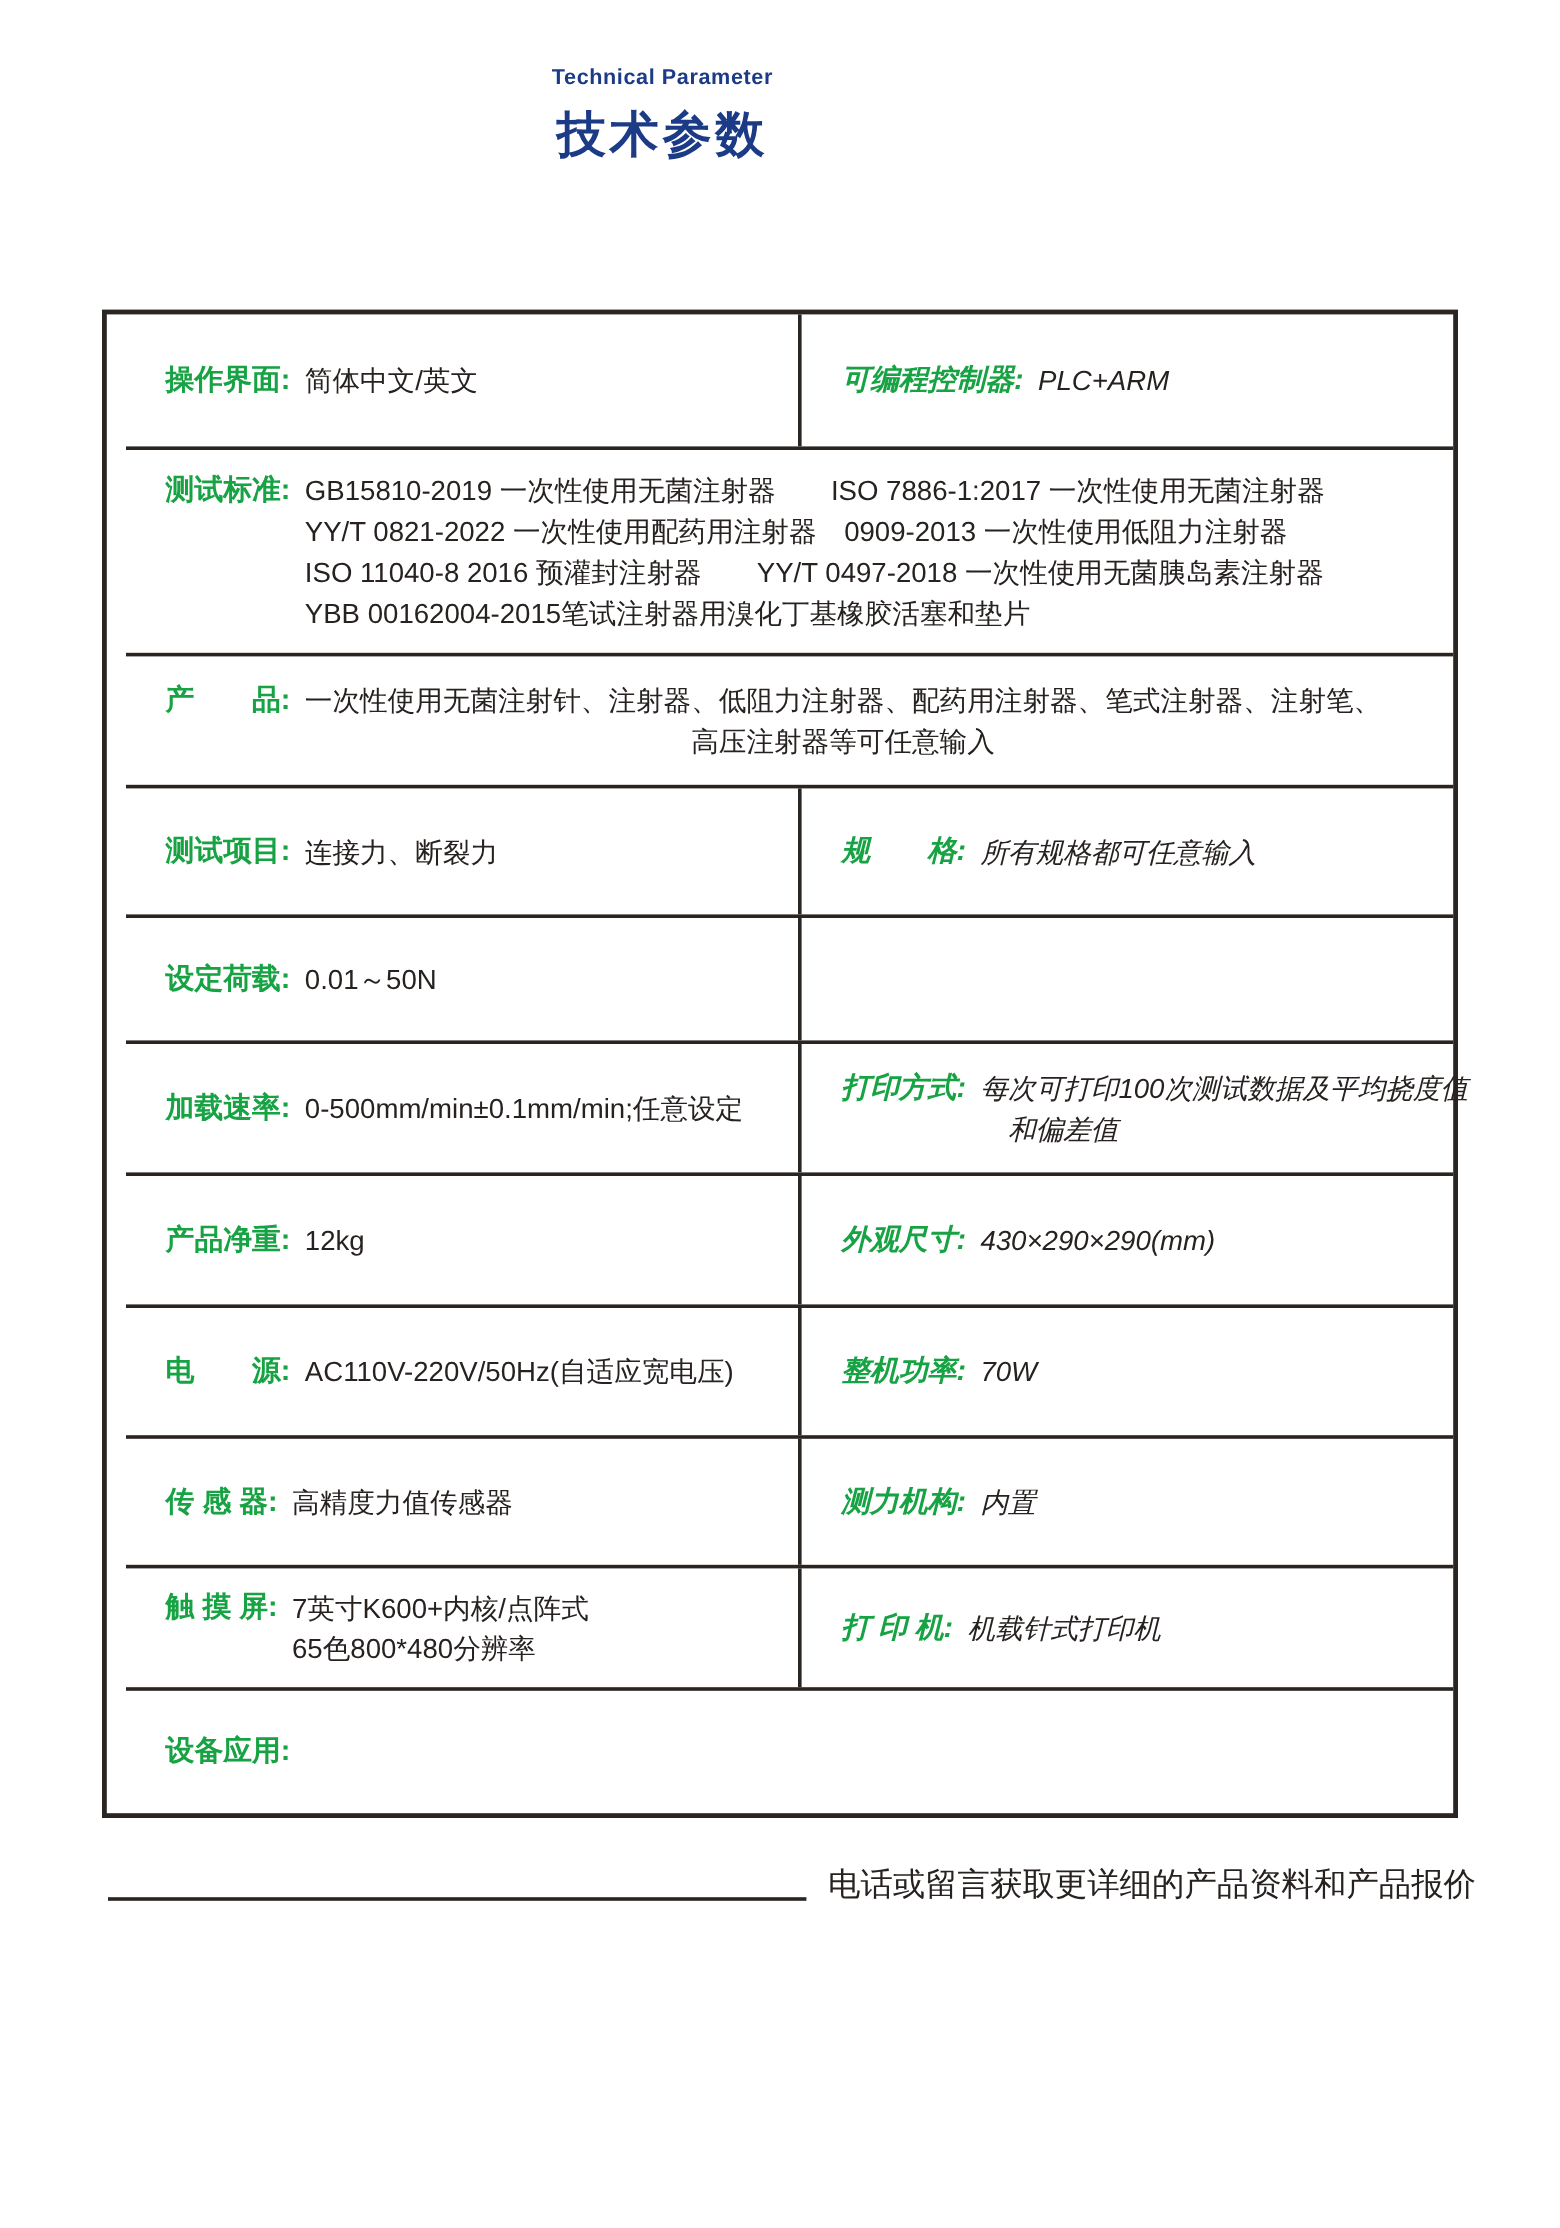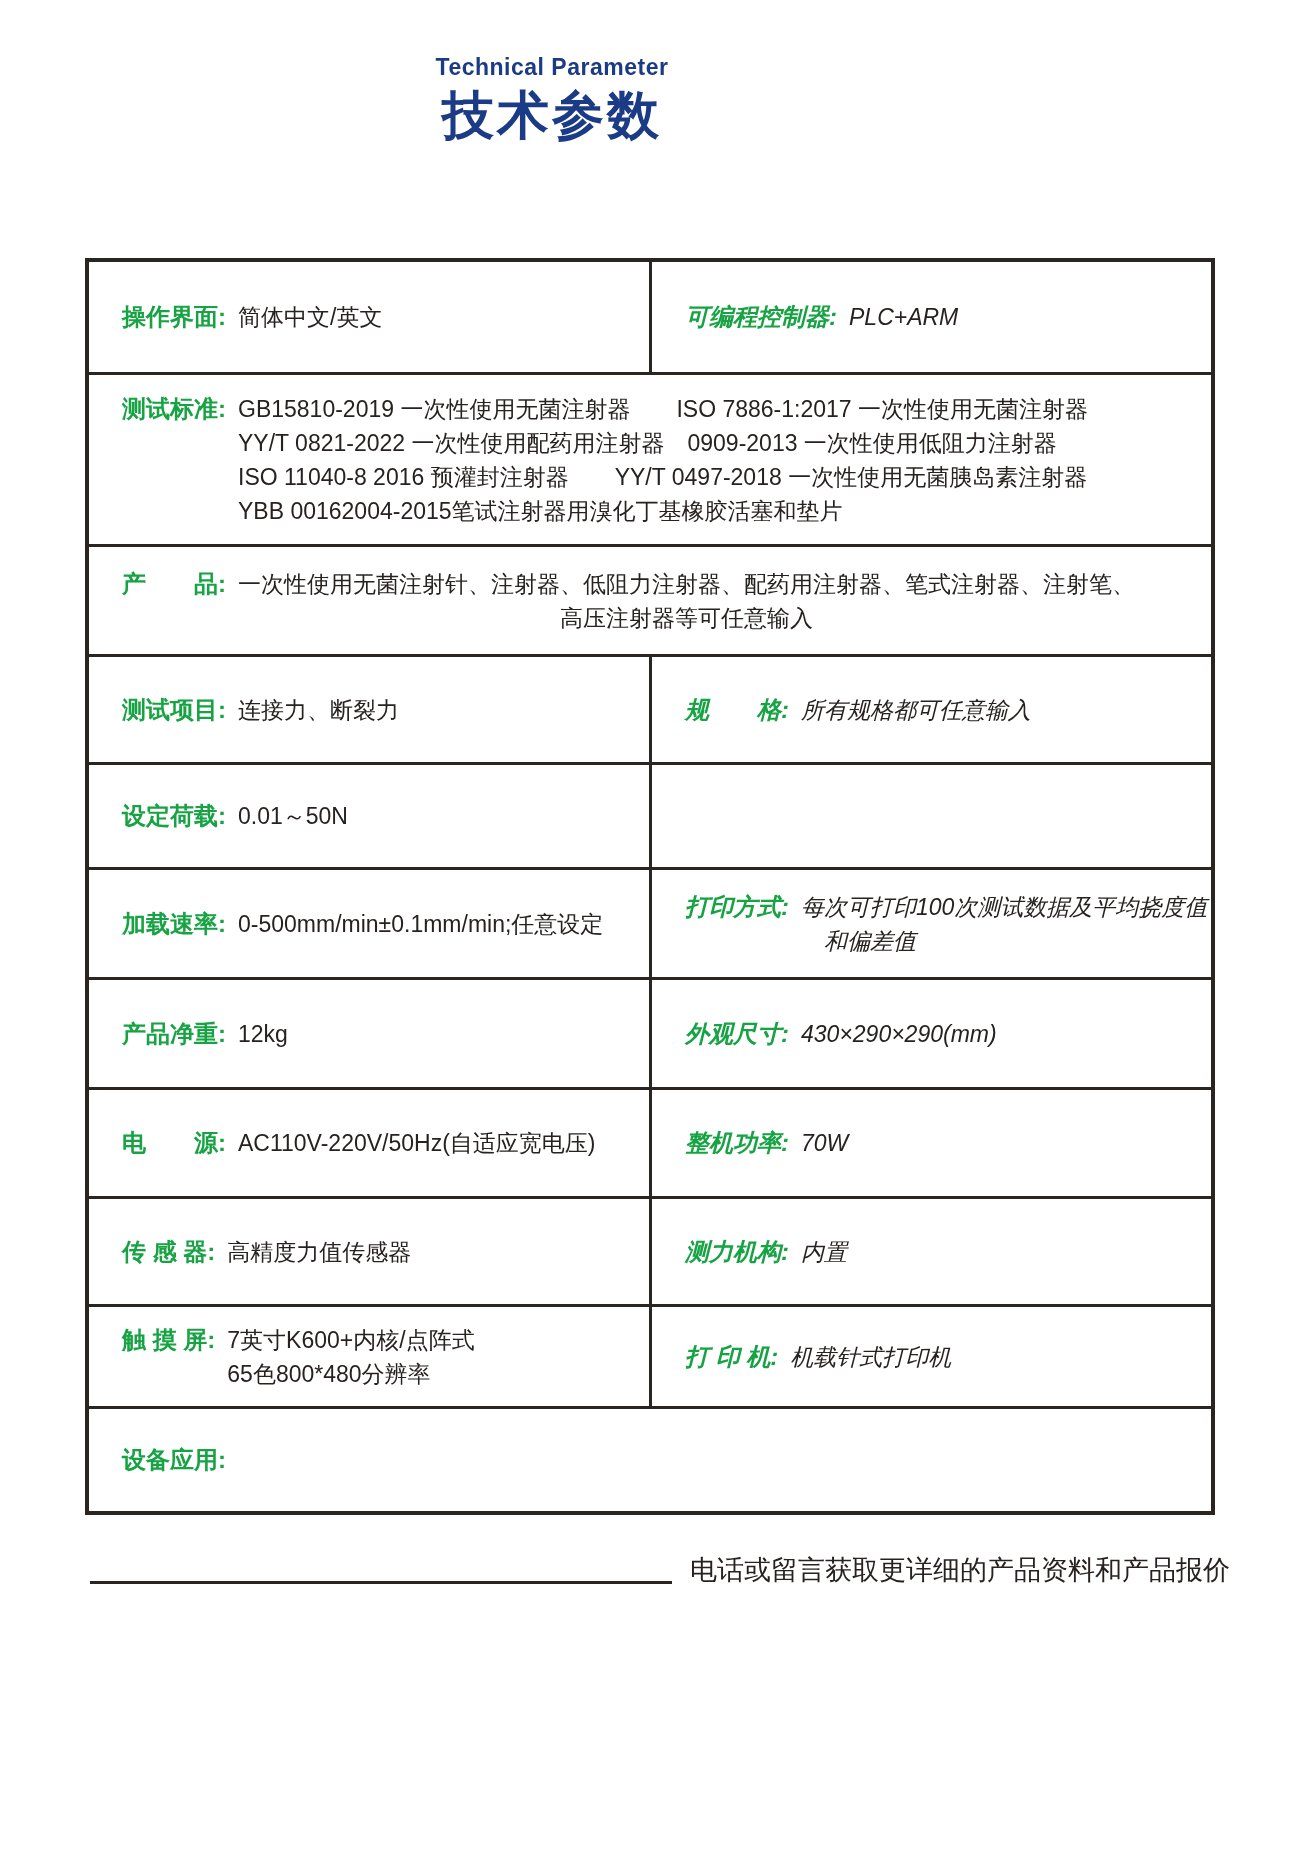--- a/index.html
+++ b/index.html
@@ -13,32 +13,33 @@
     position:relative;
     width:1300px;height:1857px;
     background:#ffffff;
     font-family:"Liberation Sans", sans-serif;
     overflow:hidden;
   }
   .header{
     position:absolute;left:0;top:54px;width:1104px;
     text-align:center;color:var(--blue);
   }
-  .subtitle{font-size:23px;font-weight:bold;letter-spacing:0.5px;}
-  .title{font-size:52px;font-weight:bold;letter-spacing:3px;margin-top:0;}
+  .subtitle{font-size:18px;font-weight:bold;letter-spacing:0.5px;}
+  .title{font-size:41px;font-weight:bold;letter-spacing:3px;margin-top:10px;}
   .param-table{
     position:absolute;left:85px;top:258px;width:1130px;
     border:4px solid var(--line);
     box-sizing:border-box;
     display:flex;flex-direction:column;
   }
   .row{
     display:flex;
     border-top:3px solid var(--line);
     box-sizing:border-box;
+    margin-left:16px;
   }
   .row:first-child{border-top:none;}
   .cell{
     display:flex;flex-direction:column;justify-content:center;
     box-sizing:border-box;
     padding:8px 12px 8px 33px;
   }
   .cell.left{width:560px;flex:none;}
   .cell.right{flex:1;min-width:0;font-style:italic;}
   .cell.full{flex:1;min-width:0;}

